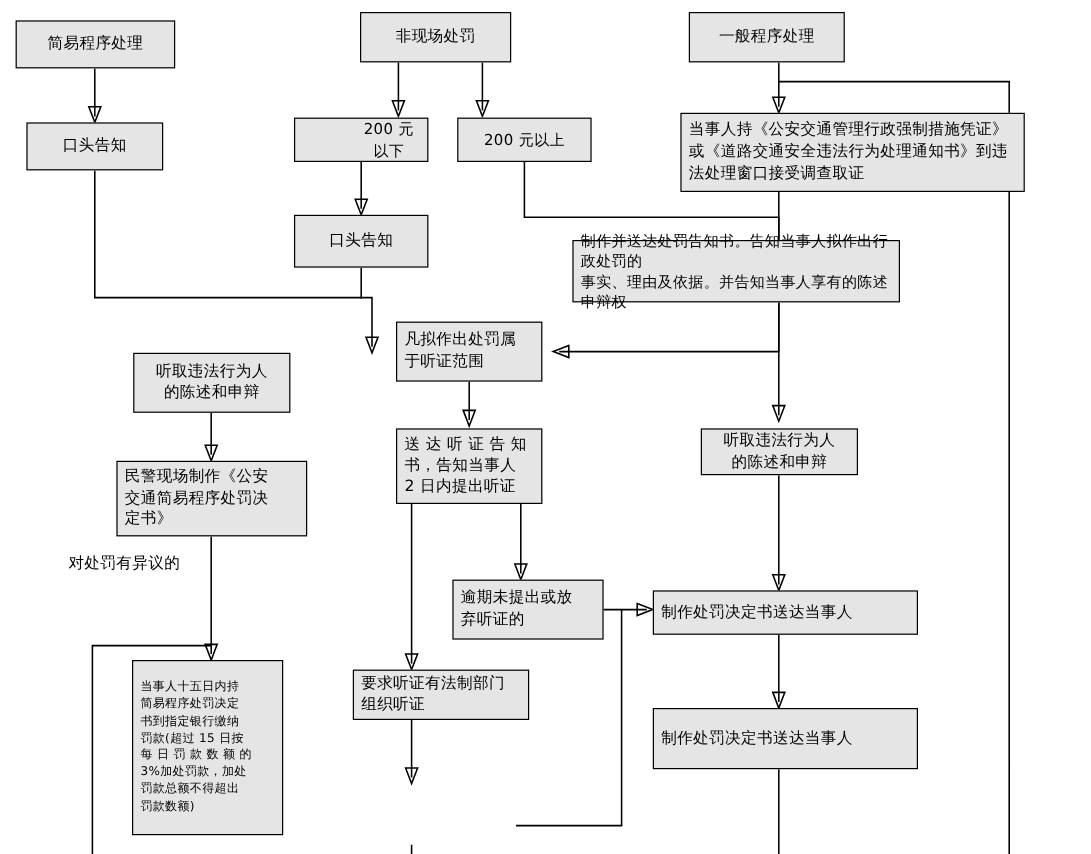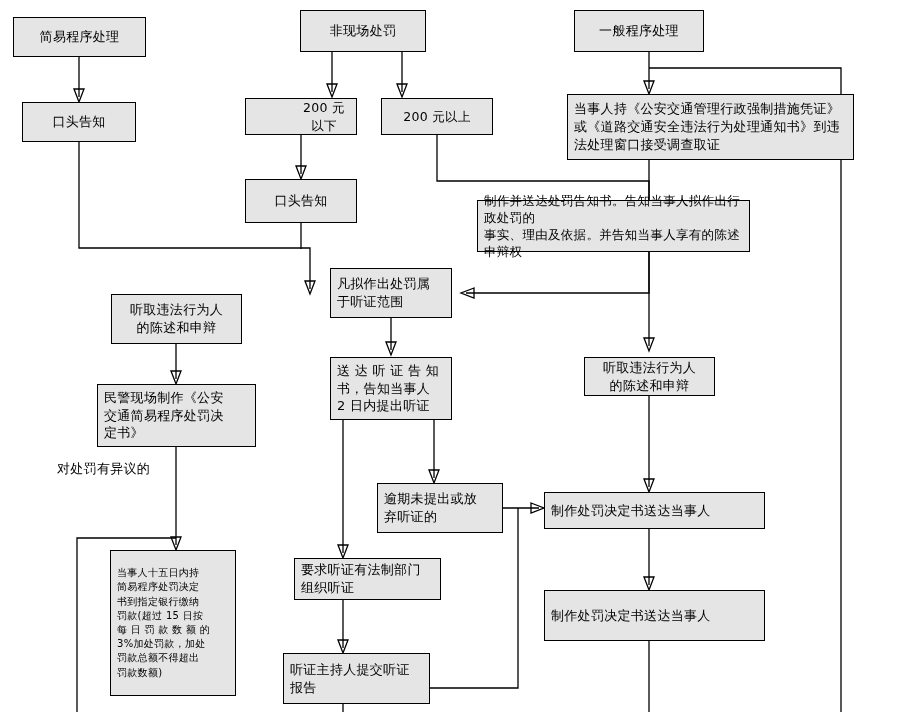--- a/index.html
+++ b/index.html
@@ -196,22 +196,18 @@
 每 日 罚 款 数 额 的
 3%加处罚款，加处
 罚款总额不得超出
 罚款数额)</span>
   </div>
 
   <div class="node left" style="left:544px;top:590px;width:221px;height:51px;">
     <span class="txt">制作处罚决定书送达当事人</span>
   </div>
 
-  <div class="node left" style="left:283px;top:653px;width:147px;height:51px;">
-    <span class="txt">听证主持人提交听证
-报告</span>
-  </div>
 
   <div class="label" style="left:57px;top:460px;text-align:right;">
     <span>对处罚有异议的</span>
   </div>
 
 </div>
 
 </body></html>

